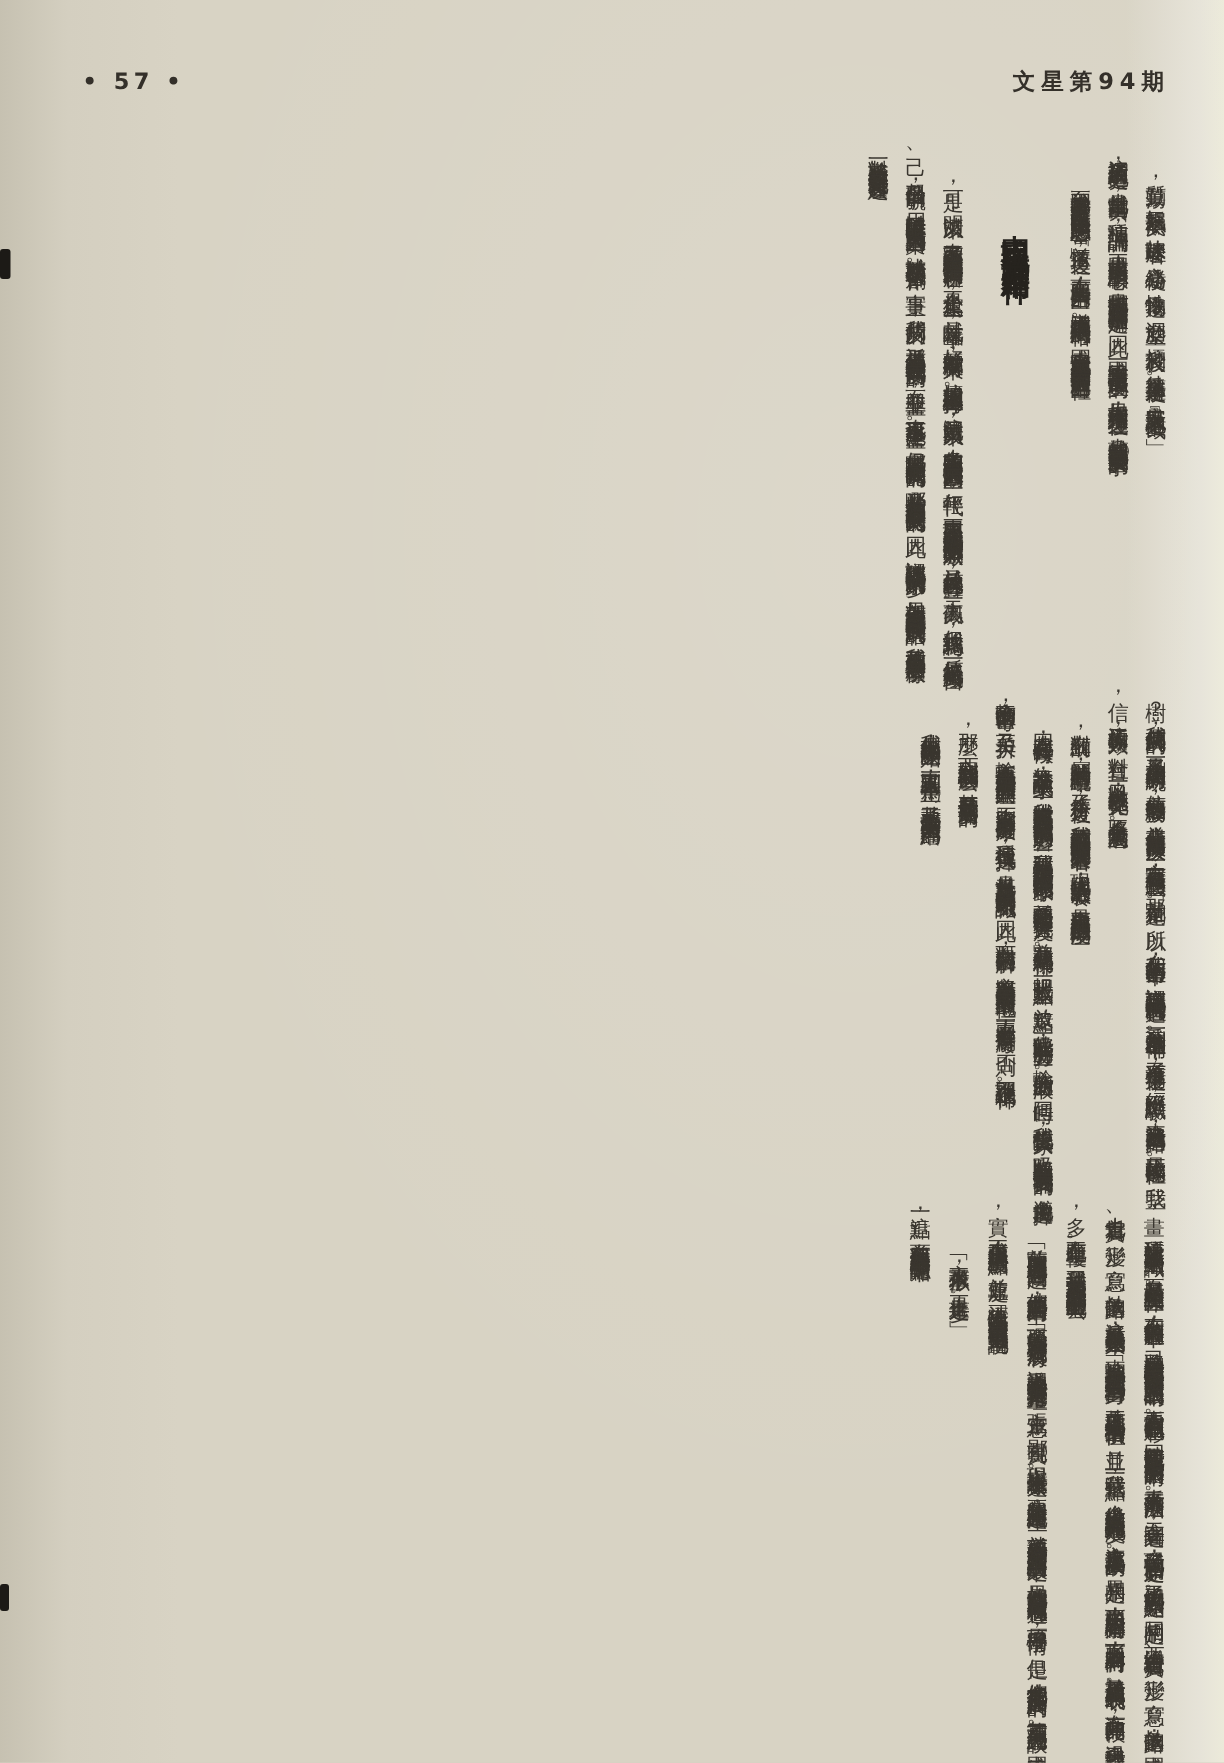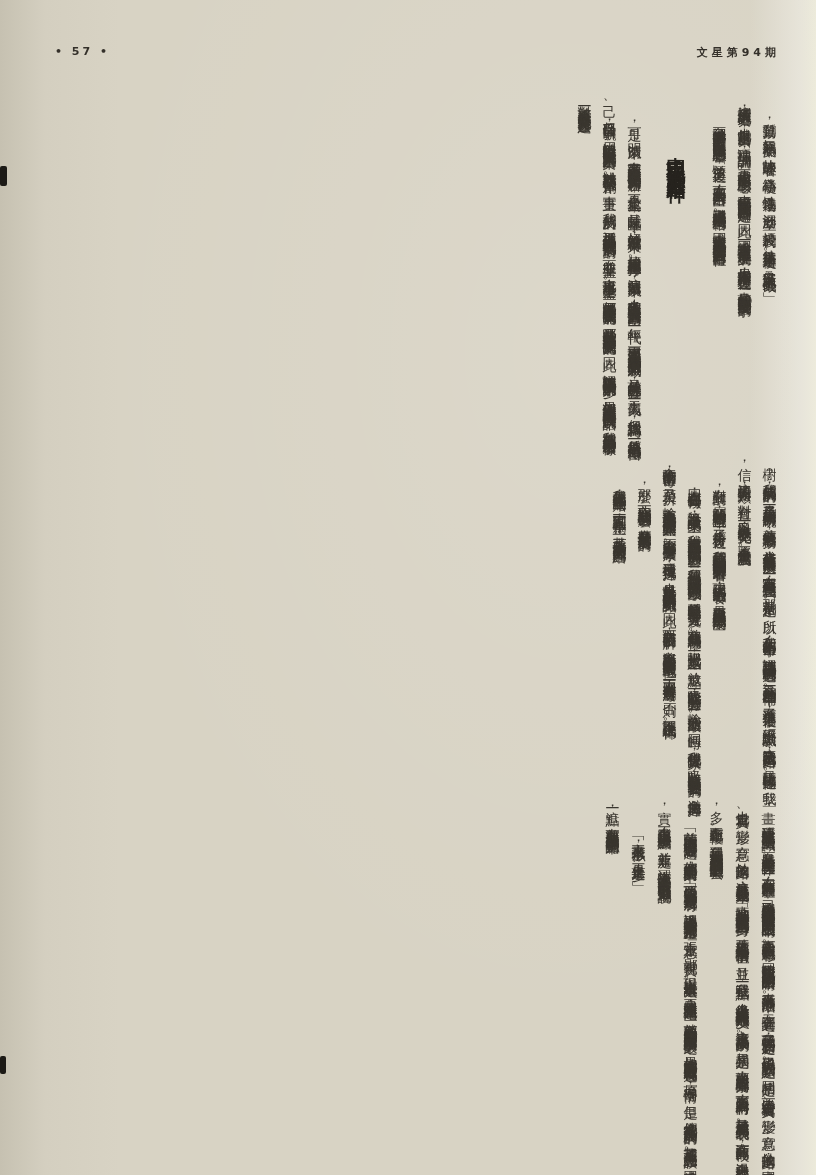--- a/index.html
+++ b/index.html
@@ -11,21 +11,21 @@
   .page {
     position: relative;
     width: 816px; height: 1175px;
     overflow: hidden;
     background:
       radial-gradient(ellipse at 70% 30%, rgba(255,255,255,0.10), rgba(0,0,0,0) 60%),
       linear-gradient(90deg, #c6c1b1 0px, #d4cfc0 45px, #d8d3c4 120px, #d8d3c4 92%, #e6e3d8 98%, #eceada 100%);
     color: #34302a;
   }
   
-  .page-header { position: absolute; top: 45px; left: 0; right: 0; height: 22px; font-size: 11px; padding-left: 36px; }
+  .page-header { position: absolute; top: 45px; left: 0; right: 0; height: 22px; font-size: 15px; padding-left: 36px; }
   .page-num { position: absolute; left: 55px; letter-spacing: 3px; font-weight: bold; }
   .journal  { position: absolute; right: 36px; letter-spacing: 4px; font-weight: bold; }
 
   
   .band {
     position: absolute;
     left: 30px; width: 752px;
     writing-mode: vertical-rl;
     text-orientation: mixed;
     font-size: 14px;

